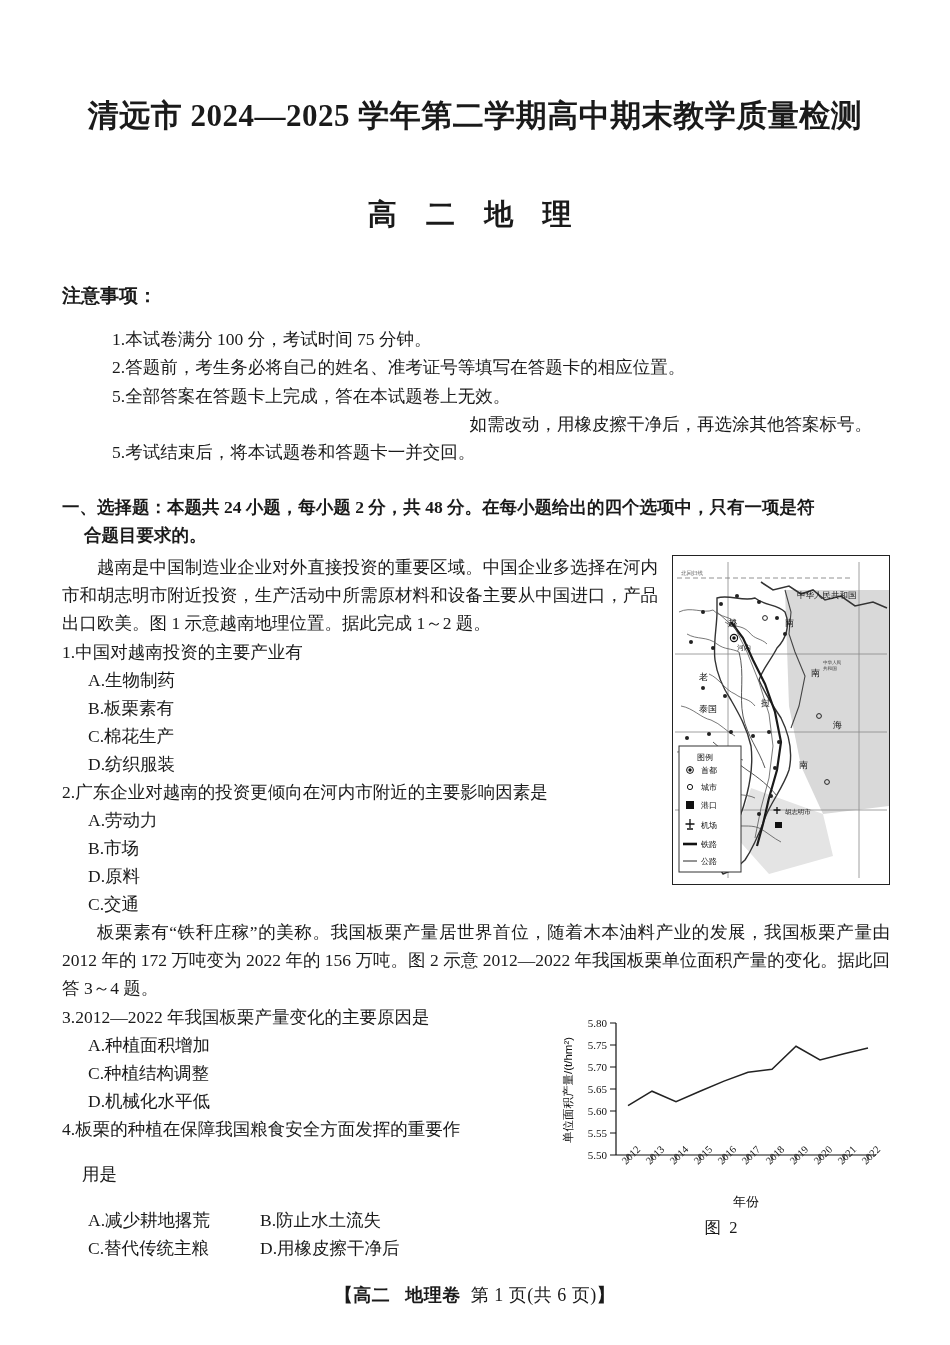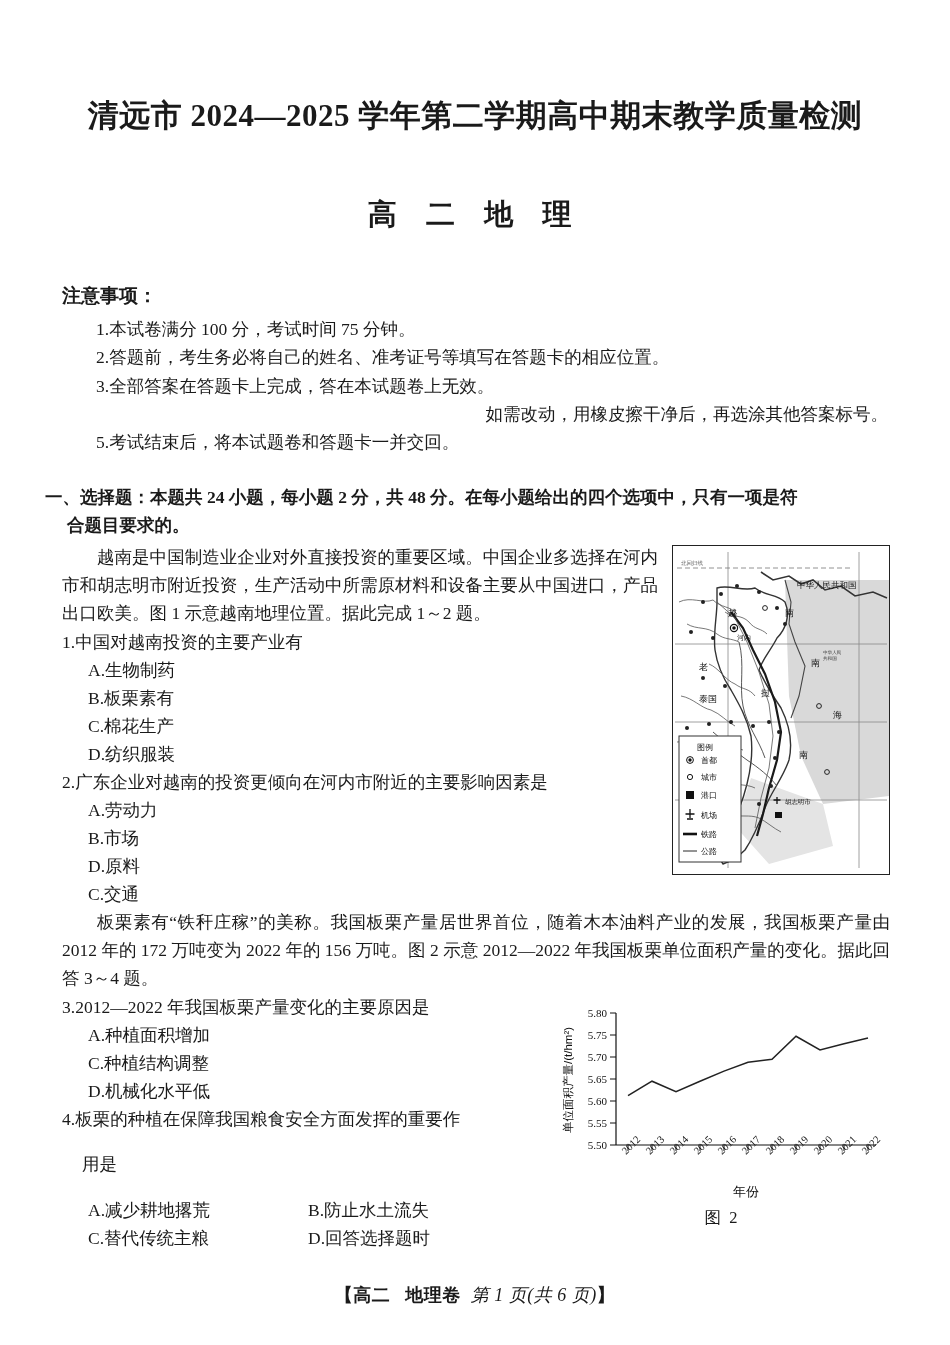--- a/index.html
+++ b/index.html
@@ -38,33 +38,33 @@
     margin: 58px 0 0 0;
   }
 
   
   .notice-wrap { margin: 48px 0 0 0; padding: 0 62px; }
   .notice-head {
     font-weight: bold;
     font-size: 19px;
     margin-bottom: 6px;
   }
-  .notice-list { margin: 0; padding: 0; list-style: none; }
+  .notice-list { margin: 16px; padding: 0; list-style: none; }
   .notice-list li {
     font-size: 17.5px;
     line-height: 1.62;
     padding-left: 34px;
     text-indent: 0;
   }
   .notice-list li .cont { display: block; padding-left: 20px; text-align: right; }
 
   
   .section-head {
     margin: 26px 0 0 0;
-    padding: 0 60px 0 45px;
+    padding: 0 60px 0 62px;
     font-size: 17.5px;
     line-height: 1.6;
     font-weight: bold;
     text-align: justify;
   }
   .section-head .ind { display: block; padding-left: 22px; }
 
   
   .content { padding: 4px 60px 0 62px; font-size: 17.5px; line-height: 1.6; }
   .fig-right {
@@ -74,21 +74,21 @@
   }
   .fig-right.second { margin-top: 10px; }
   .para {
     text-indent: 2em;
     text-align: justify;
     margin: 0;
     line-height: 1.62;
   }
   .q-stem { margin: 0; text-align: justify; line-height: 1.6; }
   .q-opt { margin: 0; padding-left: 26px; line-height: 1.6; }
-  .q-opt-row { display: flex; padding-left: 26px; line-height: 1.6; gap: 48px; }
+  .q-opt-row { display: flex; padding-left: 26px; line-height: 1.6; }
   .q-opt-row > span { display: block; }
   .q-opt-row > span:first-child { width: 172px; flex: none; }
   .q-cont { padding-left: 20px; line-height: 1.6; }
 
   
   .map-box {
     width: 218px; height: 330px;
     border: 1.3px solid #222;
     background: #fff;
     position: relative;
@@ -110,37 +110,37 @@
   
   .footer {
     position: absolute;
     left: 0; right: 0;
     top: 1276px;
     text-align: center;
     font-size: 18px;
     font-weight: bold;
     letter-spacing: 0.5px;
   }
-  .footer .lite { font-weight: normal; font-style: italic; }
+  .footer .lite { font-weight: normal; }
   .clearfix::after { content: ""; display: block; clear: both; }
 </style>
 </head>
 <body>
 
 <div class="page">
 
   <div class="doc-title">清远市 2024—2025 学年第二学期高中期末教学质量检测</div>
   <div class="doc-subtitle">高 二 地 理</div>
 
   <div class="notice-wrap">
     <div class="notice-head">注意事项：</div>
     <ul class="notice-list">
       <li>1.本试卷满分 100 分，考试时间 75 分钟。</li>
       <li>2.答题前，考生务必将自己的姓名、准考证号等填写在答题卡的相应位置。</li>
-      <li>3.全部答案在答题卡上完成，答在本试题卷上无效。</li>
+      <li>5.全部答案在答题卡上完成，答在本试题卷上无效。</li>
       <li>
         <span class="cont">如需改动，用橡皮擦干净后，再选涂其他答案标号。</span>
       </li>
       <li>5.考试结束后，将本试题卷和答题卡一并交回。</li>
     </ul>
   </div>
 
   <div class="section-head">
     <span>一、选择题：本题共 24 小题，每小题 2 分，共 48 分。在每小题给出的四个选项中，只有一项是符</span>
     <span class="ind">合题目要求的。</span>
@@ -364,21 +364,21 @@
 
     <div>
       <p class="q-stem">4.板栗的种植在保障我国粮食安全方面发挥的重要作</p>
       <p class="q-cont">用是</p>
       <div class="q-opt-row">
         <span>A.减少耕地撂荒</span>
         <span>B.防止水土流失</span>
       </div>
       <div class="q-opt-row">
         <span>C.替代传统主粮</span>
-        <span>D.回答选择题时</span>
+        <span>D.用橡皮擦干净后</span>
       </div>
     </div>
   </div>
 
   <div class="footer">
     <span>【</span><span>高二</span>&nbsp;&nbsp;&nbsp;<span>地理卷</span>&nbsp;&nbsp;<span class="lite">第 1 页(共 6 页)</span><span>】</span>
   </div>
 
 </div>
 

